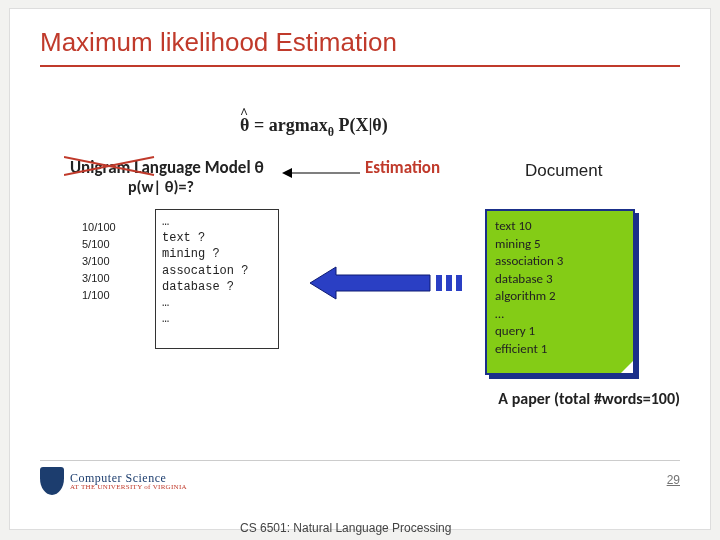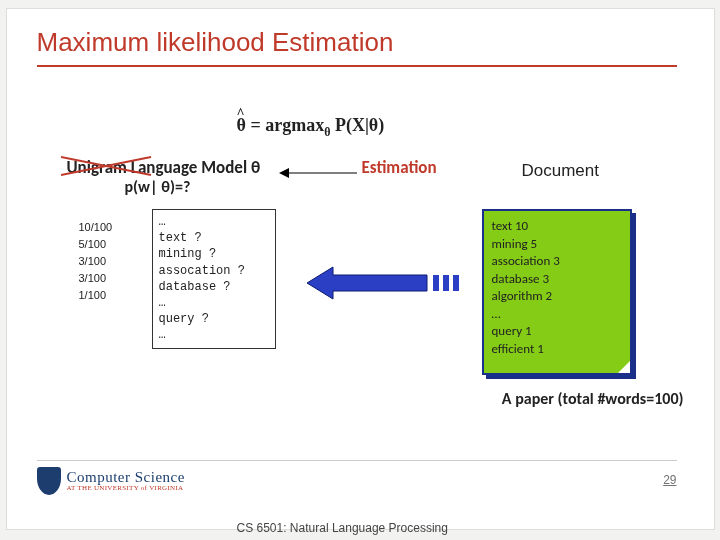--- a/index.html
+++ b/index.html
@@ -13,21 +13,20 @@
     position: relative;
     overflow: hidden;
   }
   .slide {
     background: #ffffff;
     width: 700px;
     height: 520px;
     margin: 8px auto;
     position: relative;
     border: 1px solid #ddd;
-    padding-left: 7px;
   }
   .title {
     position: absolute;
     left: 30px;
     top: 18px;
     font-family: Verdana, Geneva, sans-serif;
     font-size: 26px;
     color: #c03a2b;
     font-weight: normal;
   }
@@ -213,21 +212,21 @@
     width: 24px; height: 28px;
     background: #1c3d6e;
     border-radius: 3px 3px 50% 50% / 3px 3px 60% 60%;
     margin-right: 6px;
     position: relative;
   }
   .logo .text {
     font-family: 'Times New Roman', serif;
     line-height: 1.0;
   }
-  .logo .text .big { font-size: 15px; color:#1c3d6e; letter-spacing:0.5px;}
+  .logo .text .big { font-size: 12px; color:#1c3d6e; letter-spacing:0.5px;}
   .logo .text .small { font-size: 7px; color:#c03a2b; letter-spacing:0.3px;}
 </style>
 </head>
 <body>
 
 <div class="slide">
 
   <div class="title">Maximum likelihood Estimation</div>
   <div class="title-rule"></div>
 
@@ -262,21 +261,20 @@
     <div>1/100</div>
   </div>
 
   <div class="model-box">
     <div>…</div>
     <div>text ?</div>
     <div>mining ?</div>
     <div>assocation ?</div>
     <div>database ?</div>
     <div>…</div>
-    <div>query ?</div>
     <div>…</div>
   </div>
 
   <svg class="arrow-mid" width="160" height="36">
     <polygon points="0,18 26,2 26,10 120,10 120,26 26,26 26,34" fill="#2a3fc4" stroke="#0d1a73" stroke-width="1"></polygon>
     <rect x="126" y="10" width="6" height="16" fill="#2a3fc4"></rect>
     <rect x="136" y="10" width="6" height="16" fill="#2a3fc4"></rect>
     <rect x="146" y="10" width="6" height="16" fill="#2a3fc4"></rect>
   </svg>
 

